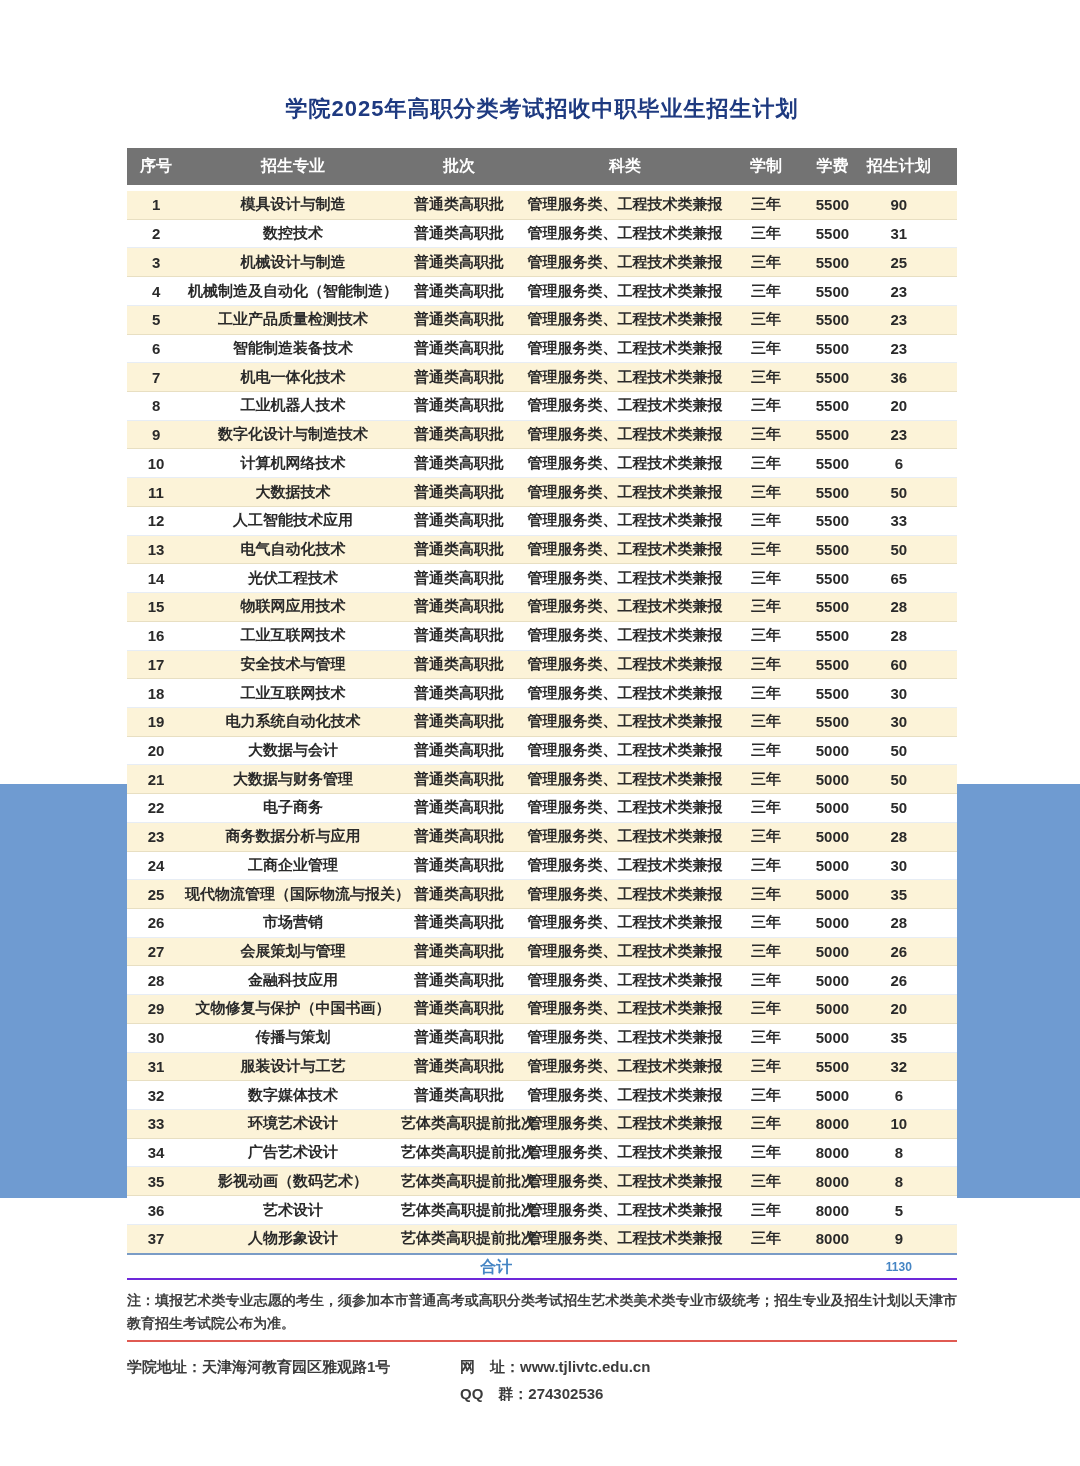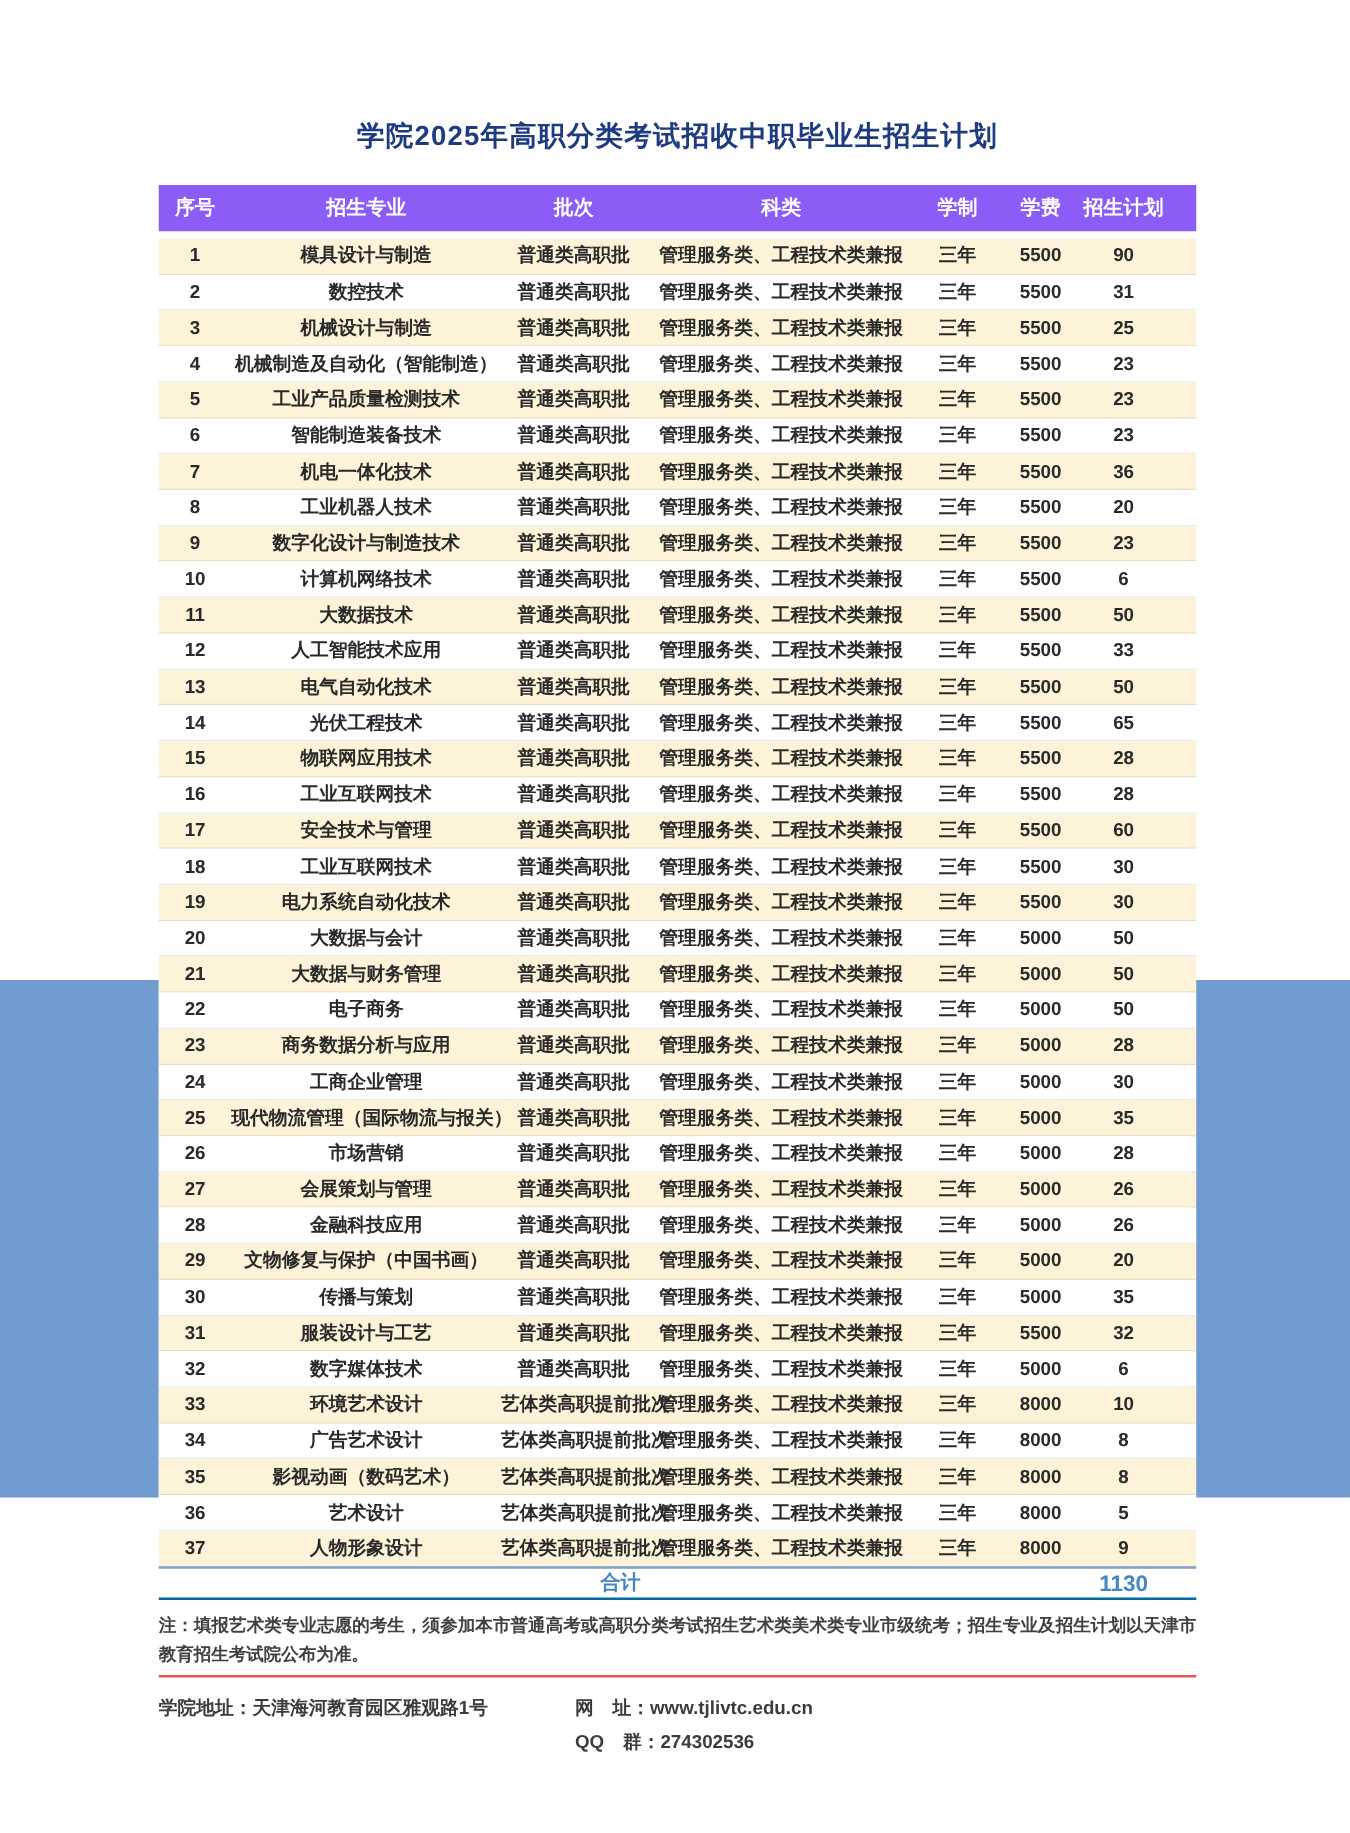--- a/index.html
+++ b/index.html
@@ -11,39 +11,39 @@
   .band-left  { left:0; }
   .band-right { left:953px; }
 
   .content { position:absolute; left:127px; top:0; width:830px; }
 
   .page-title { position:absolute; top:94px; left:0; width:100%; text-align:center;
     font-size:22px; font-weight:700; color:#1e3a80; letter-spacing:1px; }
 
   
   .t-header { position:absolute; top:148px; left:0; width:100%; height:37px;
-    background:#8b5cf6; display:flex; align-items:center; }
+    background:#737373; display:flex; align-items:center; }
   .t-header .cell { color:#ffffff; font-weight:700; font-size:16px; }
 
   .t-body { position:absolute; top:191px; left:0; width:100%; }
   .t-row { display:flex; align-items:center; height:28.72px; background:#ffffff;
     border-bottom:1px solid #e7edf5; }
   .t-row:nth-child(odd) { background:#fcf3d8; border-bottom:1px solid #e8dfc2; }
 
   .cell { display:inline-block; text-align:center; white-space:nowrap;
     font-size:15px; font-weight:600; color:#2a2a2a; }
   .c0 { width:7%; }  .c1 { width:26%; } .c2 { width:14%; } .c3 { width:26%; }
   .c4 { width:8%; }  .c5 { width:8%; }  .c6 { width:8%; }
 
   .total-row { position:absolute; top:1253px; left:0; width:100%; height:27px;
-    border-top:2px solid #7a9cc6; border-bottom:2px solid #0369a1; background:#ffffff; }
+    border-top:2px solid #7a9cc6; border-bottom:2px solid #6d28d9; background:#ffffff; }
   .total-label { position:absolute; left:44.5%; top:50%; transform:translate(-50%,-50%);
     color:#4585c4; font-size:16px; font-weight:600; }
   .total-value { position:absolute; left:89%; width:8%; top:50%; transform:translateY(-50%);
-    text-align:center; color:#4585c4; font-size:18px; font-weight:600; }
+    text-align:center; color:#4585c4; font-size:12px; font-weight:600; }
 
   .note { position:absolute; top:1289px; left:0; width:100%; color:#404040;
     font-size:14px; font-weight:700; line-height:23px; text-align:justify; }
   .red-line { position:absolute; top:1340px; left:0; width:100%; height:2px; background:#e05a52; }
 
   .footer { position:absolute; top:1353px; left:0; width:100%; font-size:15px;
     font-weight:600; color:#3c3c3c; }
   .ft-col { position:absolute; top:0; }
   .ft-left { left:0; }
   .ft-right { left:333px; }

